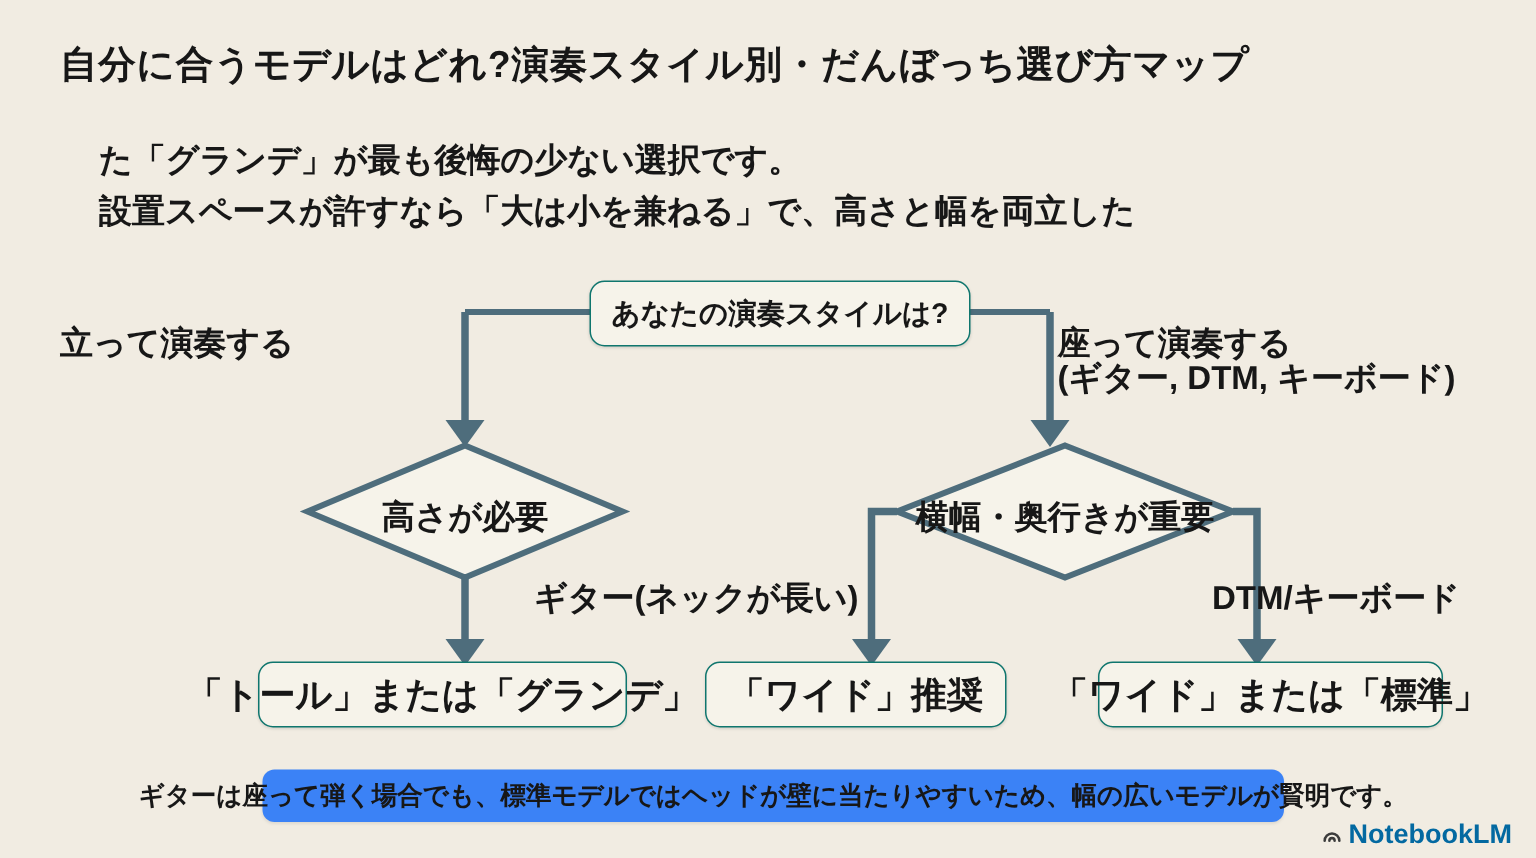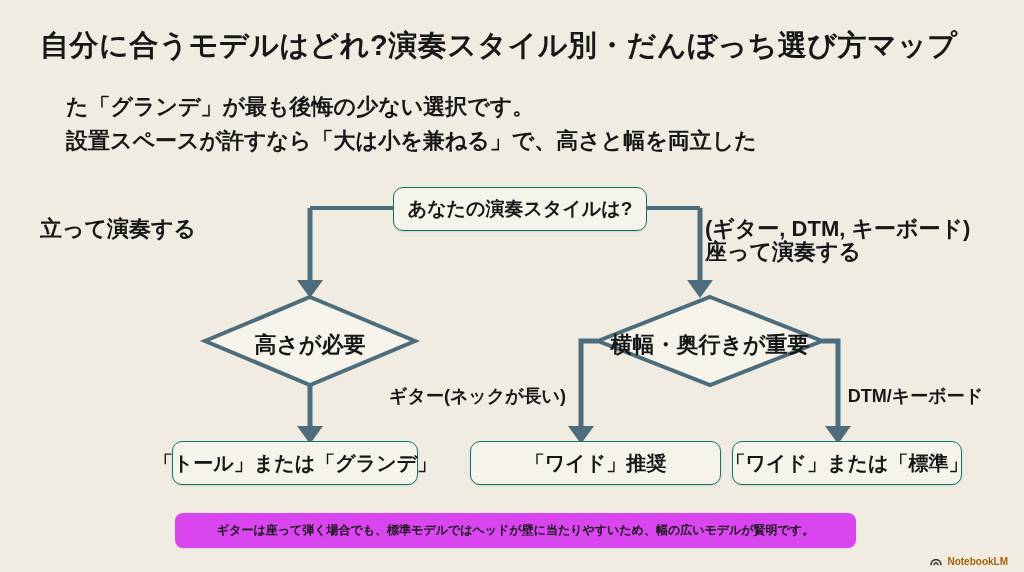--- a/index.html
+++ b/index.html
@@ -12,21 +12,21 @@
     overflow: hidden;
     position: relative;
     background: #f1ece2;
     font-family: "Liberation Sans", "DejaVu Sans", sans-serif;
     color: #171717;
   }
   .abs { position: absolute; }
 
   .page-title {
     left: 40px; top: 26px;
-    font-size: 29px;
+    font-size: 25px;
     font-weight: bold;
     letter-spacing: 0.5px;
     white-space: nowrap;
   }
   .subtitle {
     left: 66px; top: 90px;
     font-size: 22px;
     font-weight: bold;
     line-height: 34px;
     white-space: nowrap;
@@ -49,24 +49,24 @@
     box-shadow: 0 1px 2px rgba(0,0,0,0.12);
     white-space: nowrap;
   }
   .root-node {
     left: 393px; top: 187px;
     width: 254px; height: 44px;
     font-size: 19px;
   }
   .result-node {
     top: 441px; height: 44px;
-    font-size: 20px;
+    font-size: 24px;
   }
   .result-left  { left: 172px; width: 246px; }
-  .result-mid   { left: 470px; width: 251px; }
+  .result-mid   { left: 470px; width: 201px; }
   .result-right { left: 732px; width: 230px; }
 
   .branch-label {
     font-size: 22px;
     font-weight: bold;
     line-height: 23px;
     text-align: left;
     white-space: nowrap;
   }
   .branch-left  { left: 40px;  top: 217px; width: 270px; }
@@ -76,50 +76,50 @@
     font-size: 22px;
     font-weight: bold;
     text-align: center;
     white-space: nowrap;
   }
   .diamond-label-left  { left: 205px; top: 330px; width: 210px; }
   .diamond-label-right { left: 598px; top: 330px; width: 224px; }
 
   .sub-branch-label {
     top: 384px;
-    font-size: 18px;
+    font-size: 22px;
     font-weight: bold;
     white-space: nowrap;
   }
   .sub-branch-guitar { left: 356px; width: 210px; text-align: right; }
-  .sub-branch-dtm    { left: 833px; width: 165px; text-align: center; }
+  .sub-branch-dtm    { left: 808px; width: 165px; text-align: center; }
 
   .footnote {
     left: 175px; top: 513px;
     width: 681px; height: 35px;
     box-sizing: border-box;
-    background: #d946ef;
+    background: #3b82f6;
     border-radius: 8px;
     display: flex;
     align-items: center;
     justify-content: center;
-    font-size: 12px;
+    font-size: 17px;
     font-weight: bold;
     box-shadow: 0 1px 2px rgba(0,0,0,0.08);
     white-space: nowrap;
   }
 
   .branding {
     right: 16px; bottom: 5px;
     display: flex;
     align-items: center;
     gap: 4px;
-    font-size: 10px;
+    font-size: 18px;
     font-weight: 600;
-    color: #a16207;
+    color: #0369a1;
   }
 </style>
 </head>
 <body>
 
 <div class="abs page-title">自分に合うモデルはどれ?演奏スタイル別・だんぼっち選び方マップ</div>
 
 <div class="abs subtitle">
   <div>た「グランデ」が最も後悔の少ない選択です。</div>
   <div>設置スペースが許すなら「大は小を兼ねる」で、高さと幅を両立した</div>
@@ -148,22 +148,22 @@
   <path d="M822 161 H838 V247" stroke="#4e6d7c" stroke-width="5" fill="none"></path>
   <polygon points="825,246 851,246 838,264" fill="#4e6d7c"></polygon>
 </svg>
 
 <div class="abs node-box root-node">あなたの演奏スタイルは?</div>
 
 <div class="abs branch-label branch-left">
   <div>立って演奏する</div>
 </div>
 <div class="abs branch-label branch-right">
+  <div>座って演奏する</div>
   <div>(ギター, DTM, キーボード)</div>
-  <div>座って演奏する</div>
 </div>
 
 <div class="abs diamond-label diamond-label-left">高さが必要</div>
 <div class="abs diamond-label diamond-label-right">横幅・奥行きが重要</div>
 
 <div class="abs sub-branch-label sub-branch-guitar">ギター(ネックが長い)</div>
 <div class="abs sub-branch-label sub-branch-dtm">DTM/キーボード</div>
 
 <div class="abs node-box result-node result-left">「トール」または「グランデ」</div>
 <div class="abs node-box result-node result-mid">「ワイド」推奨</div>

